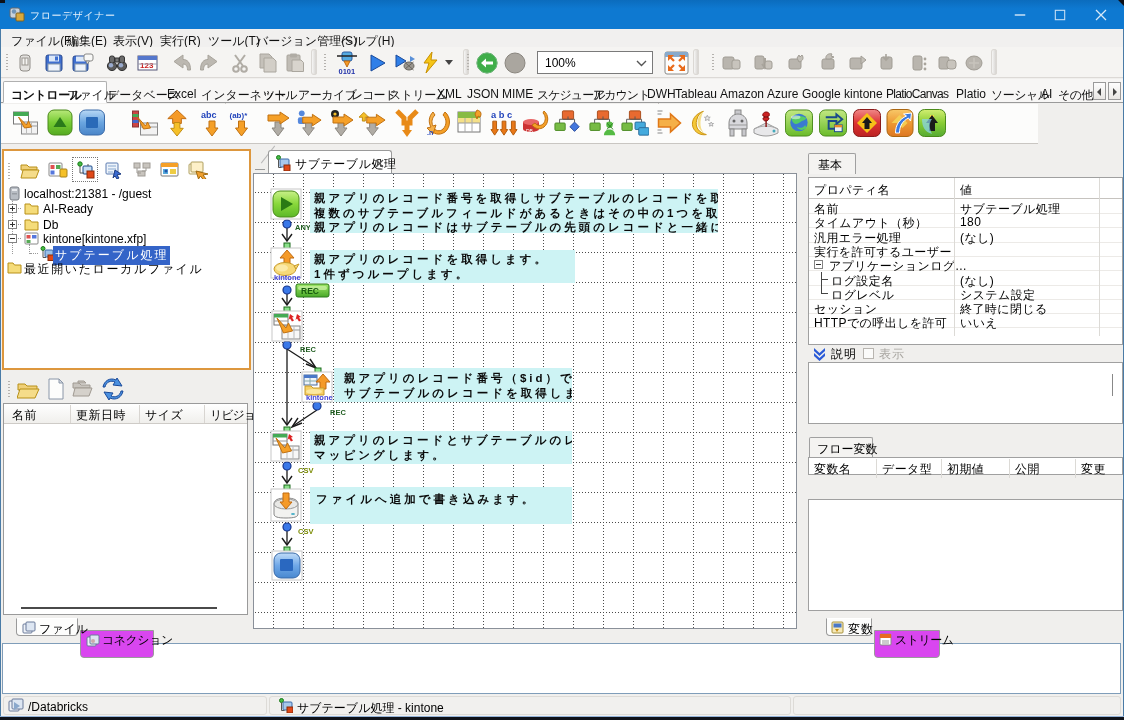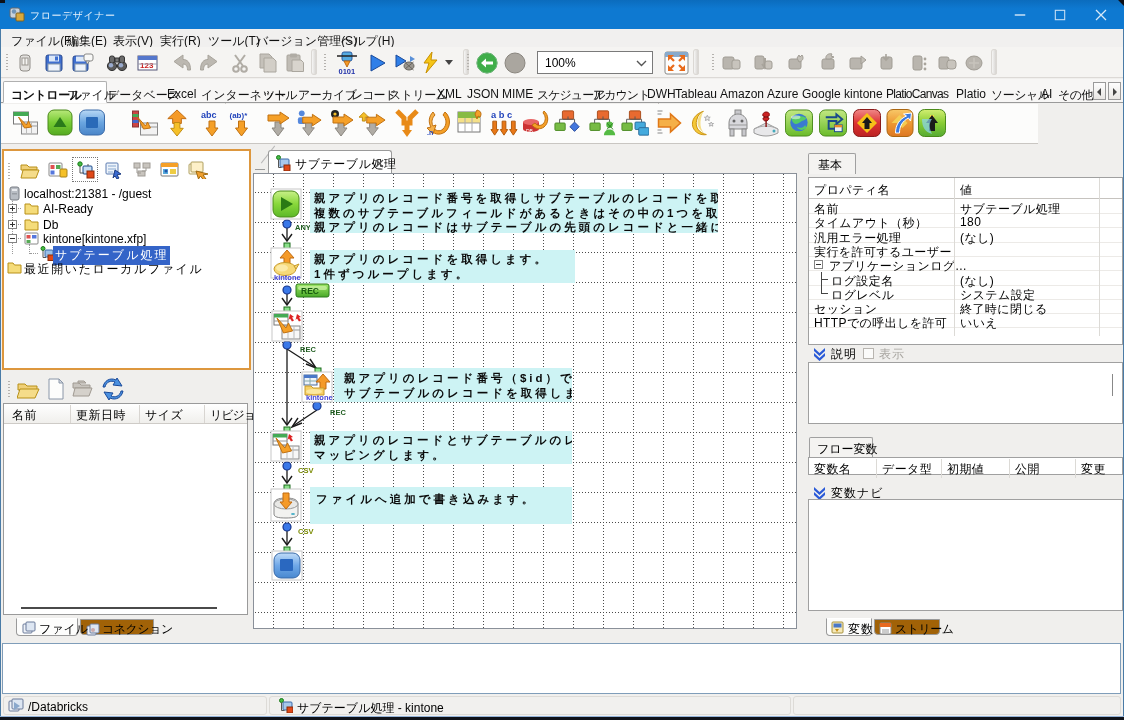--- a/index.html
+++ b/index.html
@@ -38,21 +38,21 @@
 .pm i { position:absolute; left:1px; top:3px; width:5px; height:1px; background:#333; }
 .pm.plus i.v { left:3px; top:1px; width:1px; height:5px; }
 
 #filepanel { position:absolute; left:0px; top:372px; width:251px; height:266px; }
 #filelist { position:absolute; left:3px; top:31px; width:245px; height:212px; background:#fff; border:1px solid #9a9a9a; }
 #filelist .hdr { position:absolute; left:0; top:0; width:100%; height:20px; background:linear-gradient(#ffffff,#f0efec); border-bottom:1px solid #cecbc7; }
 #filelist .hdr span { position:absolute; top:3px; font-size:12px; white-space:nowrap; }
 #filelist .hv { position:absolute; top:1px; width:1px; height:18px; background:#d8d5d1; }
 #fl-scroll { position:absolute; left:17px; top:203px; width:196px; height:2px; background:#4a4a4a; }
 .btab { position:absolute; height:18px; background:#fdfdfc; border:1px solid #9a9a9a; border-radius:0 0 4px 4px; border-top:1px solid #fff; font-size:12px; white-space:nowrap; z-index:2; }
-.btab.off { background:#a16207; border-top:1px solid #9a9a9a; height:16px; margin-top:1px; z-index:1; }
+.btab.off { background:#d946ef; border-top:1px solid #9a9a9a; height:28px; margin-top:12px; z-index:1; }
 
 #canvastabs { position:absolute; left:253px; top:146px; width:544px; height:27px; }
 #ctab { position:absolute; left:15px; top:4px; width:124px; height:24px; background:#fff; border:1px solid #9a9a9a; border-bottom:none; border-radius:3px 3px 0 0; font-size:12px; }
 #canvas { position:absolute; left:253px; top:173px; width:544px; height:456px; background:#fff; border:1px solid #8a9099; }
 .comment { position:absolute; background:#cdf3f4; color:#0a0a0a; font-size:11.5px; line-height:14.5px; font-weight:bold; letter-spacing:3.0px; white-space:nowrap; overflow:hidden; }
 
 #rightpanel { position:absolute; left:806px; top:146px; width:318px; height:492px; font-size:12px; }
 #rp-tab1 { position:absolute; left:2px; top:7px; width:48px; height:21px; background:#f4f3f1; border:1px solid #a0a0a0; border-bottom:none; border-radius:2px 2px 0 0; padding:3px 12px 0 9px; }
 #propgrid { position:absolute; left:2px; top:31px; width:315px; height:168px; background:#fff; border:1px solid #a0a0a0; }
 .prow { position:absolute; left:0; width:100%; height:14px; border-bottom:1px solid #eceae7; }
@@ -891,27 +891,20 @@
     <span style="left:5px">変数名</span>
     <span style="left:73px">データ型</span>
     <span style="left:138px">初期値</span>
     <span style="left:206px">公開</span>
     <span style="left:272px">変更</span>
     <div class="hv" style="left:67px"></div>
     <div class="hv" style="left:132px"></div>
     <div class="hv" style="left:200px"></div>
     <div class="hv" style="left:266px"></div>
   </div>
-  <div class="secbar" style="top:339px">
-    <svg class="abs" style="left:4px;top:1px" width="15" height="14" viewBox="0 0 15 14">
-        <path d="M2 1 L7.5 6 L13 1 L13 4 L7.5 9 L2 4 Z" fill="#2a5ad8"></path>
-        <path d="M2 6 L7.5 11 L13 6 L13 9 L7.5 14 L2 9 Z" fill="#2a5ad8"></path>
-      </svg>
-    <span class="abs" style="left:23px;letter-spacing:1px">変数ナビ</span>
-  </div>
   <div id="varnav"></div>
   <div class="btab" style="left:20px;top:472px;width:46px">
     <svg class="abs" style="left:4px;top:2px" width="14" height="13" viewBox="0 0 14 13">
         <rect x="1" y="1" width="11" height="11" rx="1" fill="#f5e8b8" stroke="#a8923a"></rect>
         <rect x="2.5" y="2.5" width="8" height="4" fill="#4a78c8"></rect>
         <path d="M4 8 l2 3 2-3z" fill="#c89018"></path>
       </svg>
     <span class="abs" style="left:21px;top:2px;letter-spacing:1px">変数</span>
     </div>
   <div class="btab off" style="left:68px;top:472px;width:66px">

